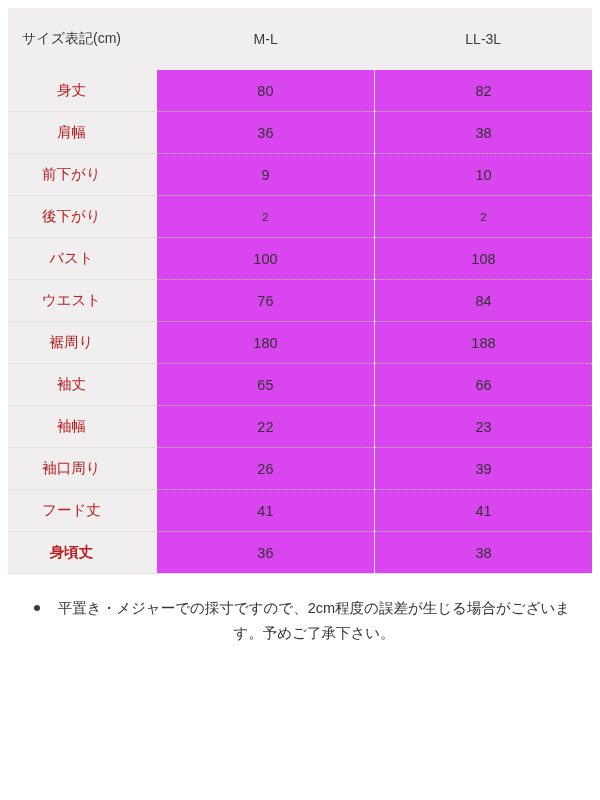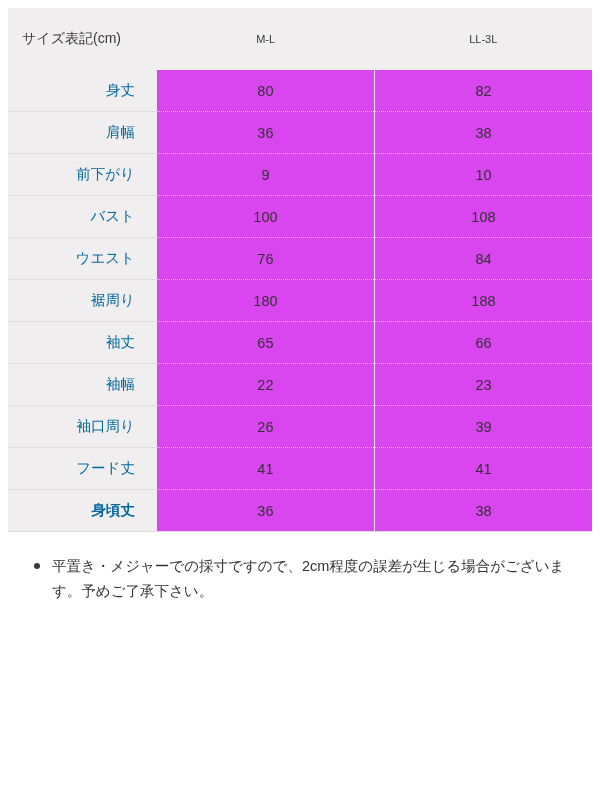--- a/index.html
+++ b/index.html
@@ -25,21 +25,21 @@
   table.size-table {
     width: 100%;
     border-collapse: collapse;
     table-layout: fixed;
   }
   table.size-table col.c-label { width: 25.5%; }
   table.size-table col.c-val   { width: 37.25%; }
 
   thead th {
     background: #f0eeee;
-    font-size: 11px;
+    font-size: 14px;
     font-weight: normal;
     color: #3a3a3a;
     height: 62px;
     padding: 0;
     border: none;
     vertical-align: middle;
   }
   thead th.head-label {
     text-align: left;
     padding-left: 14px;
@@ -54,23 +54,23 @@
     padding: 0;
     font-size: 14.5px;
     vertical-align: middle;
     border-bottom: 1px dotted #cfcfcf;
   }
   tbody tr:last-child td {
     border-bottom: 1px solid #dddddd;
   }
   td.label-cell {
     background: #f0eeee;
-    text-align: right;
+    text-align: center;
     padding-right: 22px;
-    color: #0369a1;
+    color: #b91c1c;
     border-bottom: 1px dotted #d5d0d0;
   }
   tbody tr:last-child td.label-cell {
     border-bottom: 1px solid #dddddd;
     font-weight: bold;
   }
   td.val-cell {
     text-align: center;
     color: #333333;
     background: #d946ef;
@@ -80,20 +80,21 @@
   }
   td.small-val {
     font-size: 11.5px;
   }
 
   .note {
     margin-top: 22px;
     padding: 0 16px 0 26px;
     display: flex;
     align-items: flex-start;
+    text-align: center;
   }
   .bullet {
     width: 6px;
     height: 6px;
     border-radius: 50%;
     background: #3a3a3a;
     margin-top: 9px;
     margin-right: 12px;
     flex: 0 0 auto;
   }
@@ -129,20 +130,25 @@
         </tr>
         <tr>
           <td class="label-cell">肩幅</td>
           <td class="val-cell first">36</td>
           <td class="val-cell">38</td>
         </tr>
         <tr>
           <td class="label-cell">前下がり</td>
           <td class="val-cell first">9</td>
           <td class="val-cell">10</td>
+        </tr>
+        <tr>
+          <td class="label-cell">後下がり</td>
+          <td class="val-cell first small-val">2</td>
+          <td class="val-cell small-val">2</td>
         </tr>
         <tr>
           <td class="label-cell">バスト</td>
           <td class="val-cell first">100</td>
           <td class="val-cell">108</td>
         </tr>
         <tr>
           <td class="label-cell">ウエスト</td>
           <td class="val-cell first">76</td>
           <td class="val-cell">84</td>

